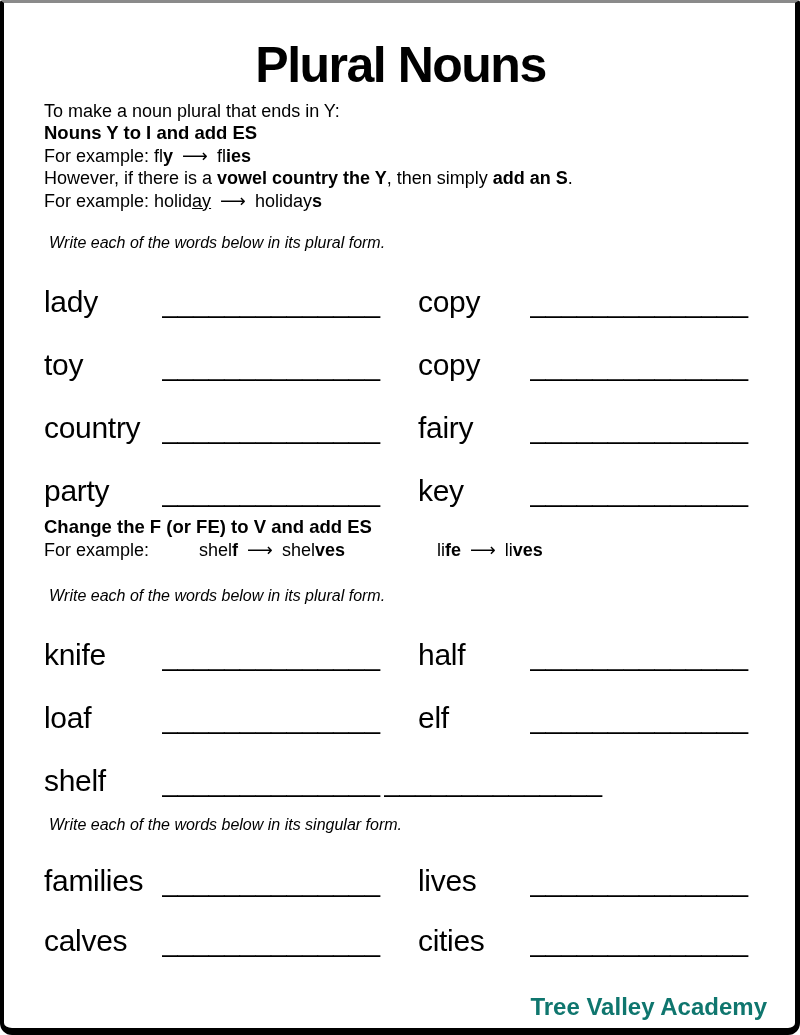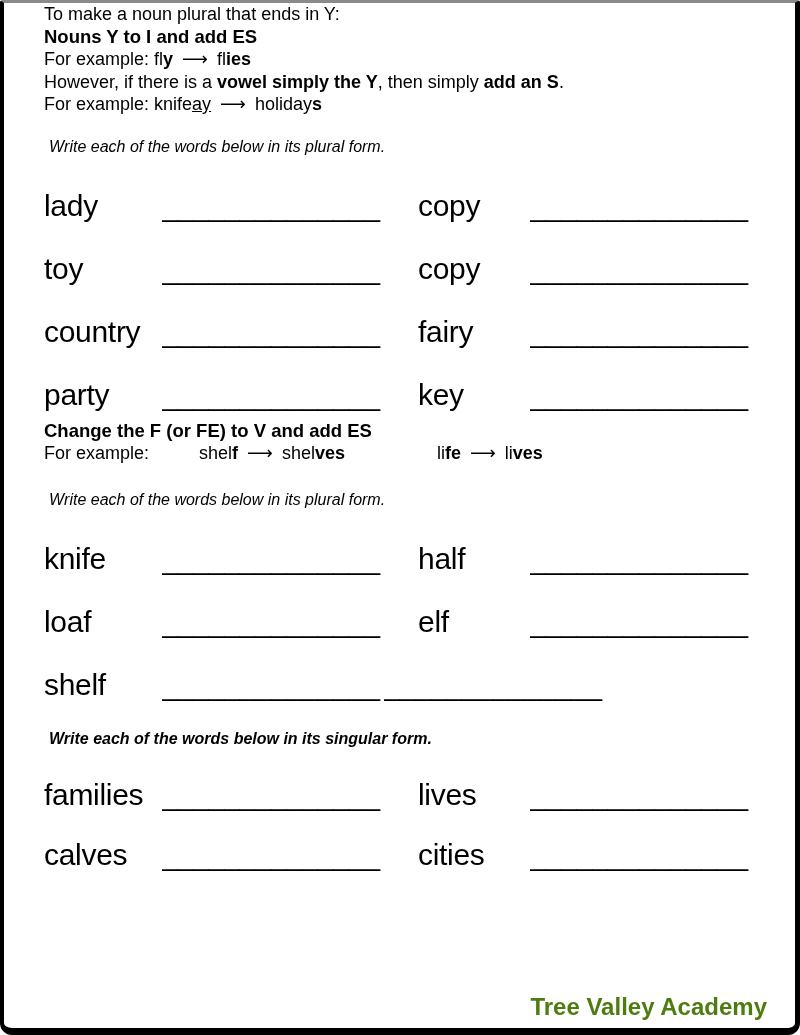--- a/index.html
+++ b/index.html
@@ -59,43 +59,44 @@
     font-size: 28px;
     white-space: nowrap;
     overflow: hidden;
     letter-spacing: 0;
   }
   .rules2 { margin-top: 8px; }
   .ex-line .ex-group { display: inline-block; }
   .ex-gap-sm { margin-left: 50px; }
   .ex-gap-lg { margin-left: 92px; }
   .directions.d2 { margin-top: 26px; }
-  .directions.d3 { margin-top: 28px; font-weight: bold; }
+  .directions.d3 { margin-top: 18px; }
   .rows.r3 .row { height: 60px; }
   .footer-brand {
     position: absolute;
     right: 28px;
     bottom: 7px;
     font-size: 24px;
     font-weight: bold;
     letter-spacing: 0;
   }
 </style>
 </head>
 <body>
 
 <div class="page">
 
+  <h1 class="title">Plural Nouns</h1>
 
   <div class="rules">
     <div>To make a noun plural that ends in Y:</div>
     <div class="rule-bold">Nouns Y to I and add ES</div>
     <div><span>For example: fl</span><span class="b">y</span><span class="arrow">⟶</span><span>fl</span><span class="b">ies</span></div>
-    <div><span>However, if there is a </span><span class="b">vowel simply the Y</span><span>, then simply </span><span class="b">add an S</span><span>.</span></div>
-    <div><span>For example: knife</span><span class="u">ay</span><span class="arrow">⟶</span><span>holiday</span><span class="b">s</span></div>
+    <div><span>However, if there is a </span><span class="b">vowel country the Y</span><span>, then simply </span><span class="b">add an S</span><span>.</span></div>
+    <div><span>For example: holid</span><span class="u">ay</span><span class="arrow">⟶</span><span>holiday</span><span class="b">s</span></div>
   </div>
 
   <div class="directions">Write each of the words below in its plural form.</div>
 
   <div class="rows">
     <div class="row">
       <span class="word w1">lady</span>
       <span class="blank">______________</span>
       <span class="word w2">copy</span>
       <span class="blank">______________</span>
@@ -159,15 +160,15 @@
       <span class="blank">______________</span>
     </div>
     <div class="row">
       <span class="word w1">calves</span>
       <span class="blank">______________</span>
       <span class="word w2">cities</span>
       <span class="blank">______________</span>
     </div>
   </div>
 
-  <div class="footer-brand" style="color: #4d7c0f;">Tree Valley Academy</div>
+  <div class="footer-brand" style="color: #0f766e;">Tree Valley Academy</div>
 
 </div>
 
 </body></html>

